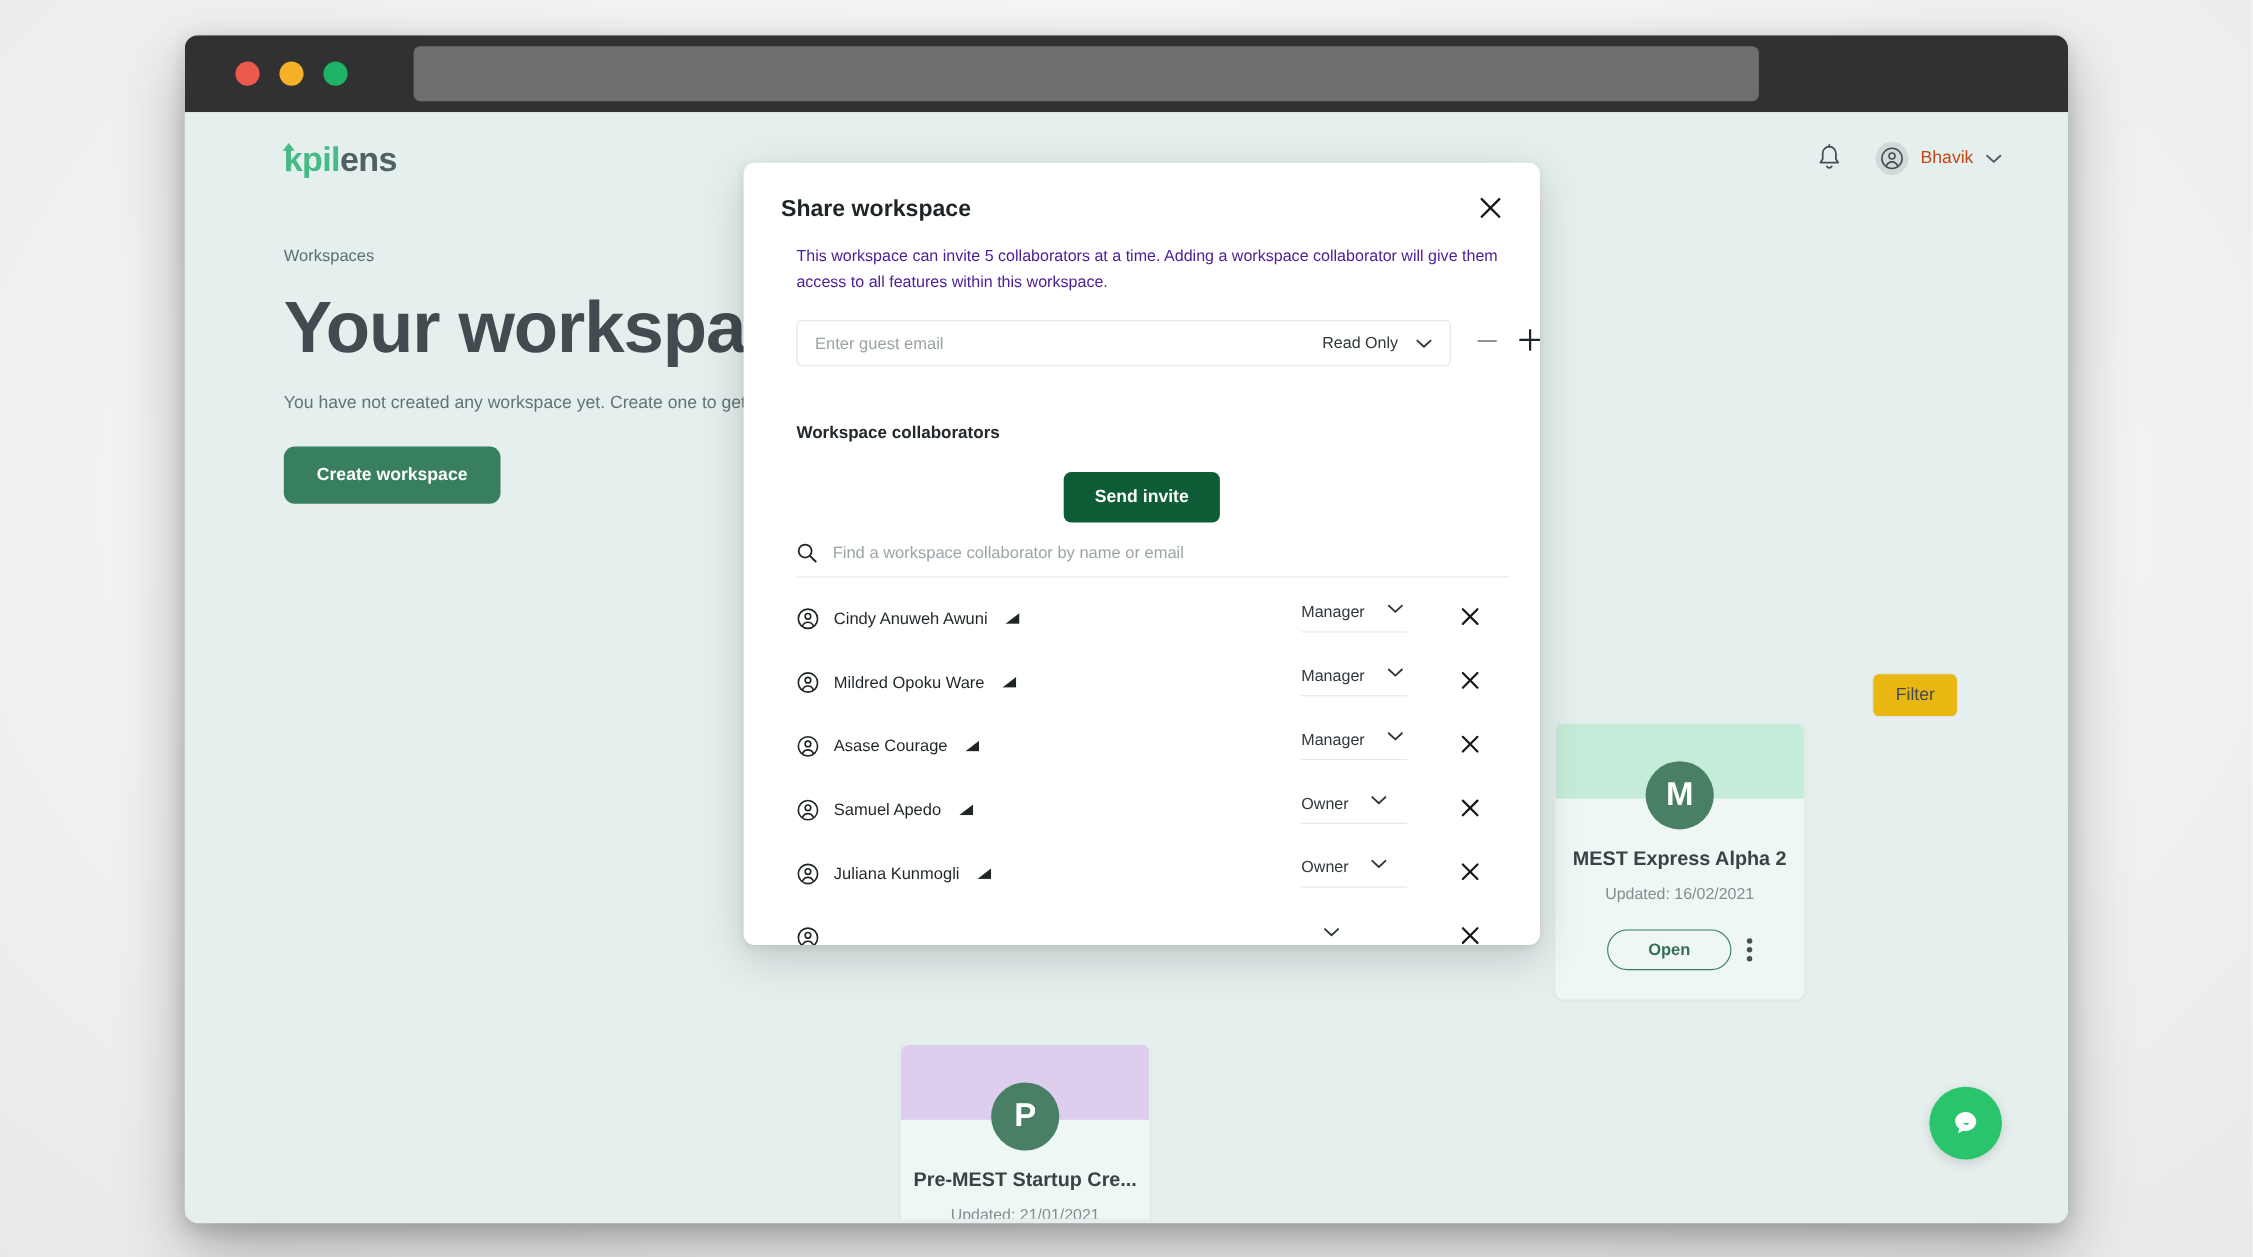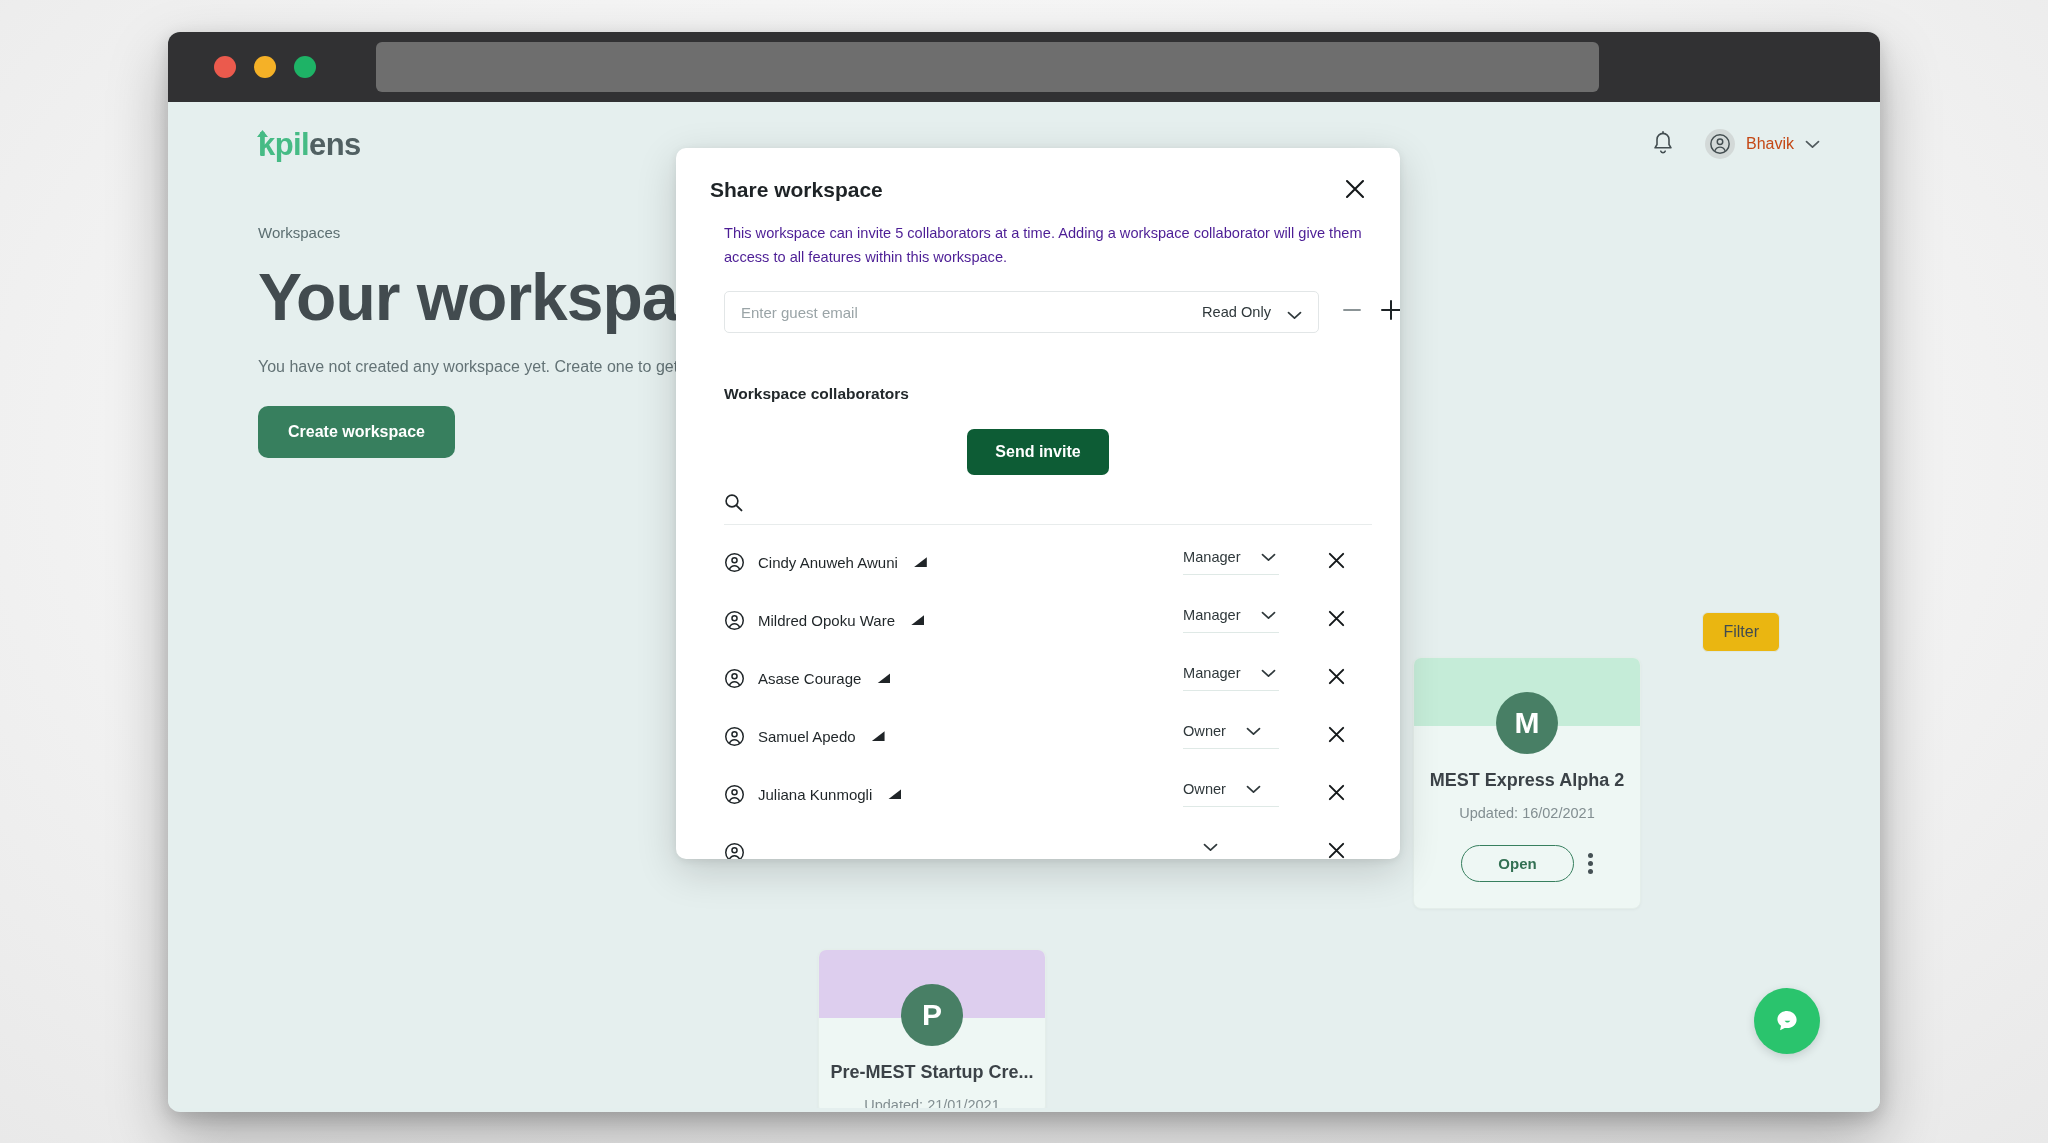--- a/index.html
+++ b/index.html
@@ -216,21 +216,21 @@
     display: flex; align-items: center;
     padding: 0 16px;
   }
   #guest-email {
     flex: 1; border: 0; outline: none;
     font-family: "Liberation Sans", sans-serif;
     font-size: 15px; color: #2b3134; background: transparent;
   }
   #guest-email::placeholder { color: #9aa4a7; }
   #perm-select {
-    display: flex; align-items: flex-end; gap: 16px; cursor: pointer;
+    display: flex; align-items: center; gap: 16px; cursor: pointer;
   }
   #perm-label { font-size: 14.6px; color: #2f383b; }
   .icon-btn {
     border: 0; background: none; cursor: pointer; padding: 0;
     color: #5a6467;
   }
   #minus-btn { margin-left: 22px; font-size: 26px; line-height: 1; color: #8b9496; }
   #plus-btn  { margin-left: 16px; font-size: 30px; line-height: 1; color: #2b3134; }
 
   #send-wrap { display: flex; justify-content: center; margin-top: 26px; }
@@ -269,21 +269,21 @@
   .collab-row .person { display: flex; align-items: center; gap: 13px; }
   .collab-row .pname { font-size: 15px; color: #1f2528; }
   .collab-row .flag {
     width: 13px; height: 10px; display: inline-block;
     background: #202528;
     clip-path: polygon(0 100%, 100% 100%, 100% 0);
     margin-left: 3px;
   }
   .collab-row .role {
     margin-left: auto;
-    display: flex; align-items: center; gap: 20px;
+    display: flex; align-items: flex-start; gap: 20px;
     width: 96px;
     padding-bottom: 9px;
     border-bottom: 1px solid #dfe9e6;
     cursor: pointer;
   }
   .collab-row .role .rtext { font-size: 14.6px; color: #2f383b; }
   .collab-row .remove {
     margin-left: 48px; margin-right: 20px;
     border: 0; background: none; cursor: pointer; padding: 0;
   }
@@ -420,20 +420,21 @@
 
           <div id="send-wrap">
             <button id="send-invite">Send invite</button>
           </div>
 
           <div id="collab-search">
             <svg viewBox="0 0 20 20" width="19" height="19">
               <circle cx="8.4" cy="8.4" r="6.2" fill="none" stroke="#1f2528" stroke-width="1.7"></circle>
               <path d="M13 13 L18.4 18.4" stroke="#1f2528" stroke-width="1.9" stroke-linecap="round"></path>
             </svg>
+            <input type="text" placeholder="Find a workspace collaborator by name or email" style="">
           </div>
 
           <div id="collab-list">
 
             <div class="collab-row">
               <span class="person">
                 <svg viewBox="0 0 24 24" width="21" height="21">
                   <circle cx="12" cy="12" r="10" fill="none" stroke="#1f2528" stroke-width="1.7"></circle>
                   <circle cx="12" cy="9.5" r="2.9" fill="none" stroke="#1f2528" stroke-width="1.7"></circle>
                   <path d="M6.2 19.6c1.2-2.6 3.3-4 5.8-4s4.6 1.4 5.8 4" fill="none" stroke="#1f2528" stroke-width="1.7"></path>

